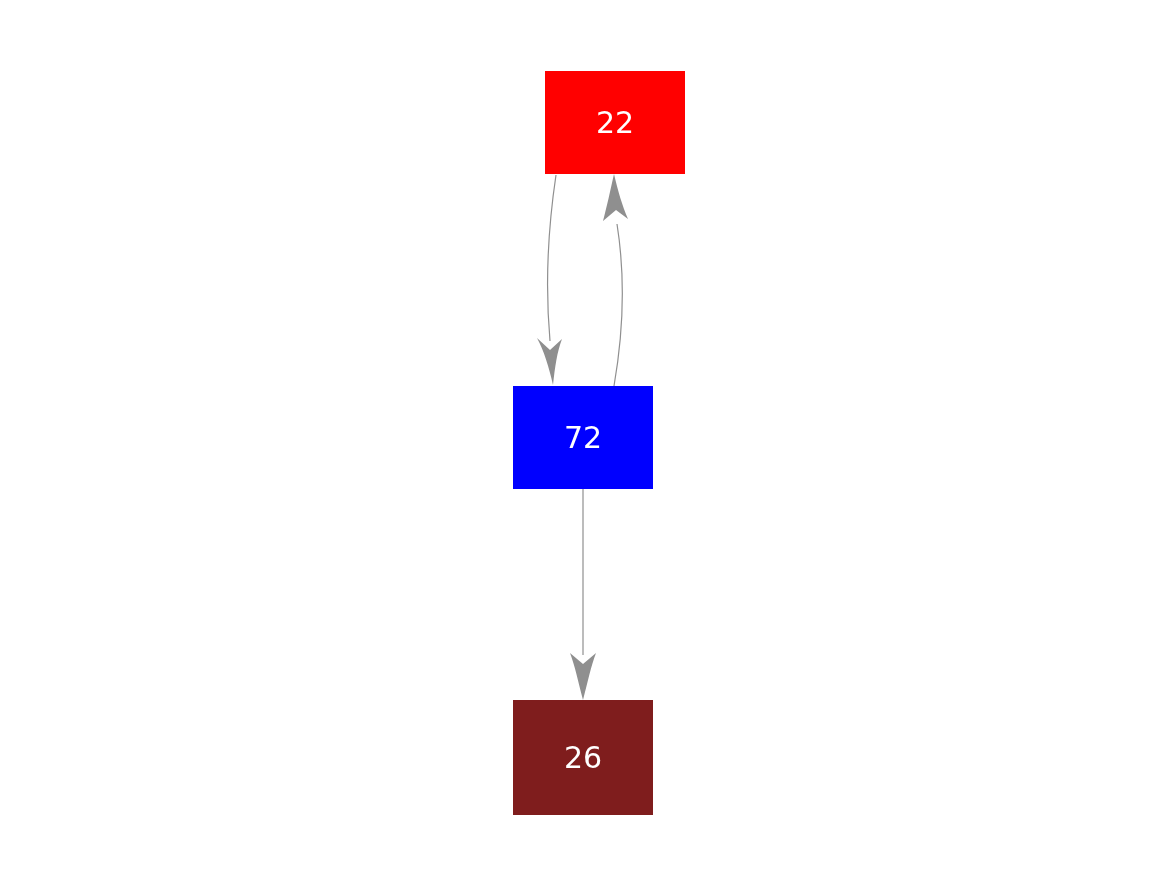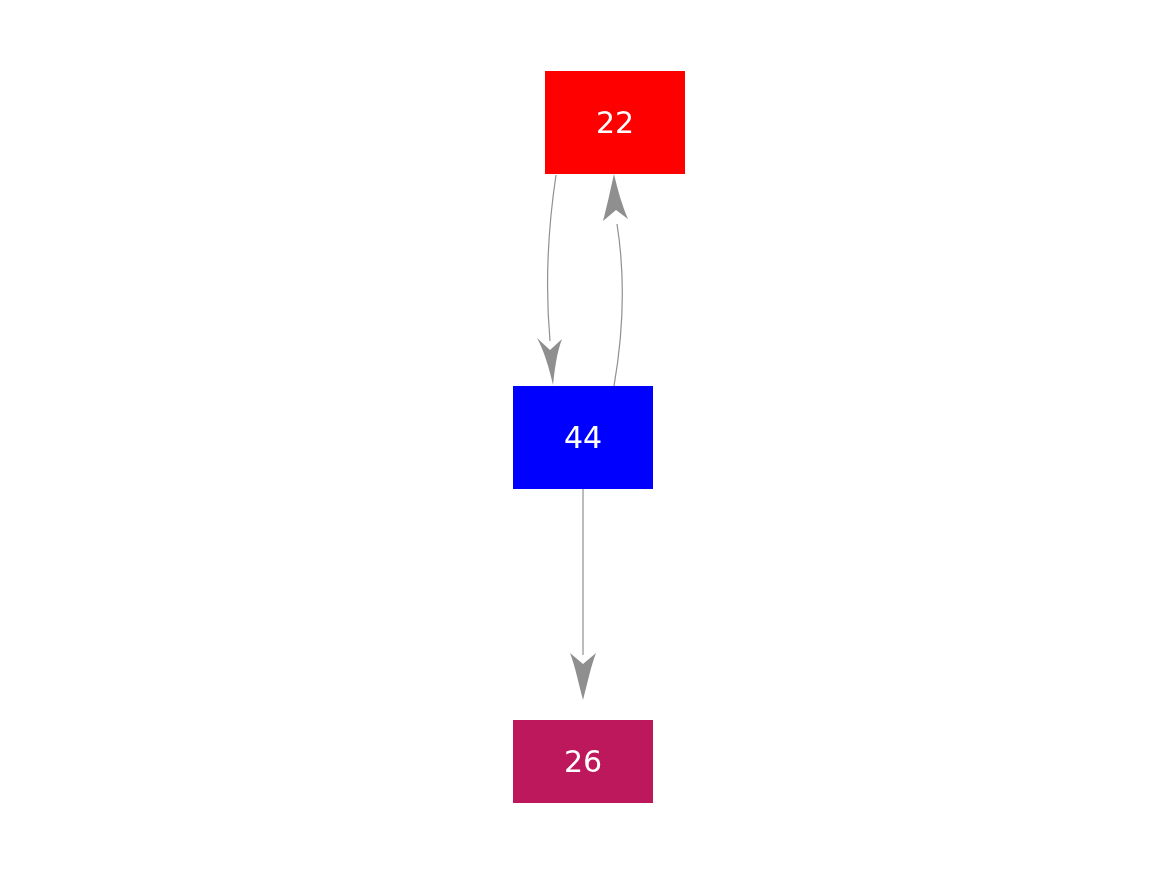--- a/index.html
+++ b/index.html
@@ -49,20 +49,20 @@
 
     <path class="edge-line" d="M 583 489 L 583 655" fill="none" stroke-width="1.2" stroke="#8f8f8f"></path>
     <path class="edge-head" d="M 583 700 C 578 681 575 666 570 653 L 583 664 L 596 653 C 591 666 588 681 583 700 Z" stroke="none" fill="#8f8f8f"></path>
   </svg>
 
   <div class="node" style="left: 513px; top: 71px; width: 140px; height: 103px; background: rgb(255, 0, 0); margin-left: 32px;">
     <span class="node-label" style="color: rgb(255, 255, 255);">22</span>
   </div>
 
   <div class="node" style="left: 513px; top: 386px; width: 140px; height: 103px; background: rgb(0, 0, 255);">
-    <span class="node-label" style="color: rgb(255, 255, 255);">44</span>
+    <span class="node-label" style="color: rgb(255, 255, 255);">72</span>
   </div>
 
-  <div class="node" style="left: 513px; top: 720px; width: 140px; height: 83px; background: #be185d;">
+  <div class="node" style="left: 513px; top: 700px; width: 140px; height: 115px; background: #7f1d1d;">
     <span class="node-label" style="color: rgb(255, 255, 255);">26</span>
   </div>
 
 </div>
 
 </body></html>

